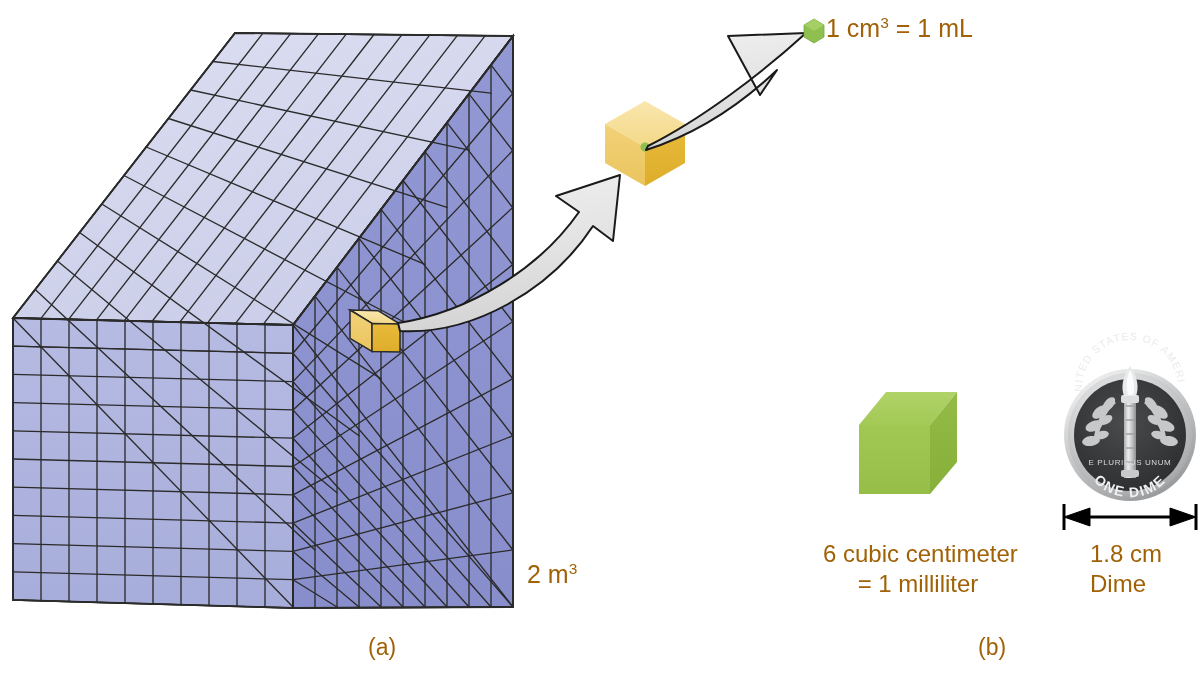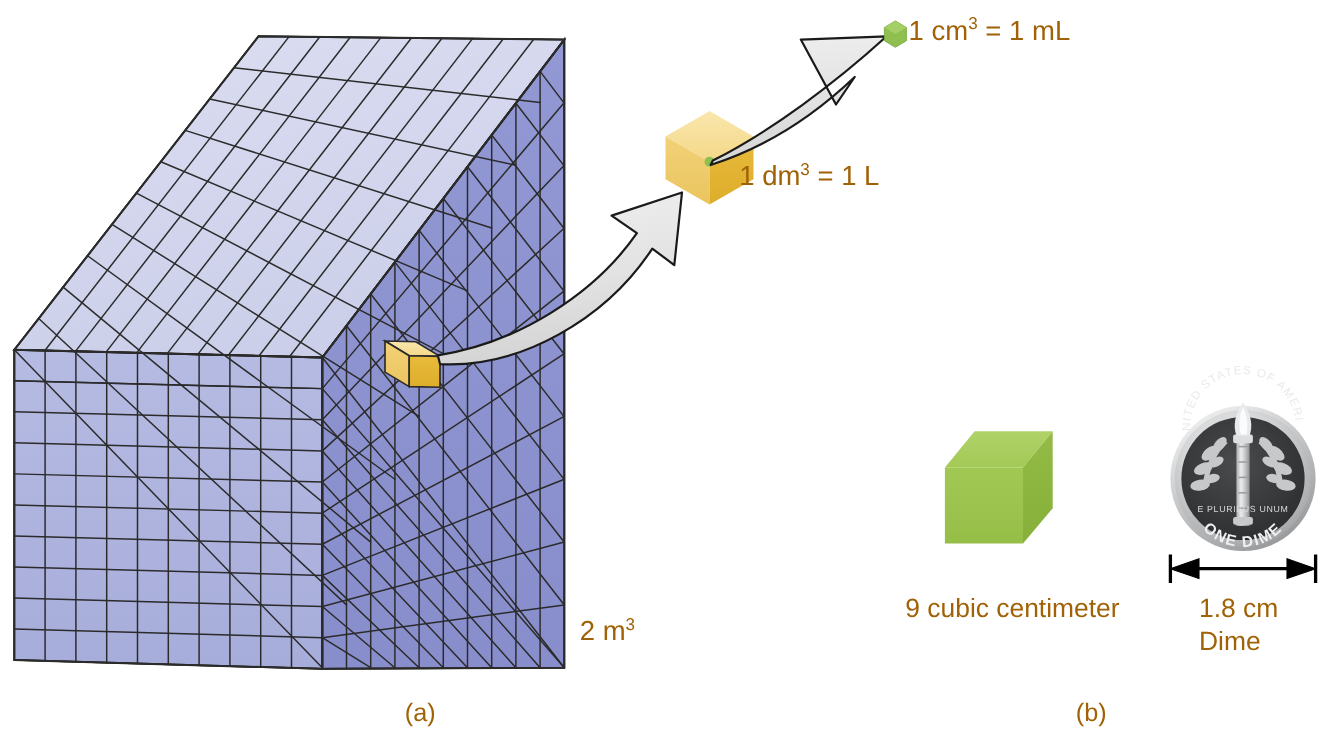--- a/index.html
+++ b/index.html
@@ -330,26 +330,26 @@
       <line x1="1196" y1="504" x2="1196" y2="530" stroke-width="3"></line>
       <line x1="1068" y1="517" x2="1192" y2="517" stroke-width="3"></line>
       <polygon points="1064,517 1090,508 1090,526"></polygon>
       <polygon points="1196,517 1170,508 1170,526"></polygon>
     </g>
 
   </svg>
 
   <div class="lbl" id="label-m3"><span>2 m</span><sup>3</sup></div>
 
-  <div class="lbl" id="label-dm3"><span>1 dm</span><sup>3</sup><span> = 1 L</span></div>
 
   <div class="lbl" id="label-cm3"><span>1 cm</span><sup>3</sup><span> = 1 mL</span></div>
 
   <div class="lbl" id="cc-caption">
-    <div>9 cubic centimeter</div>
+    <div>6 cubic centimeter</div>
+    <div>= 1 milliliter</div>
   </div>
 
   <div class="lbl" id="dime-caption">
     <div>1.8 cm</div>
     <div>Dime</div>
   </div>
 
   <div class="lbl" id="panel-a-caption">(a)</div>
   <div class="lbl" id="panel-b-caption">(b)</div>
 

